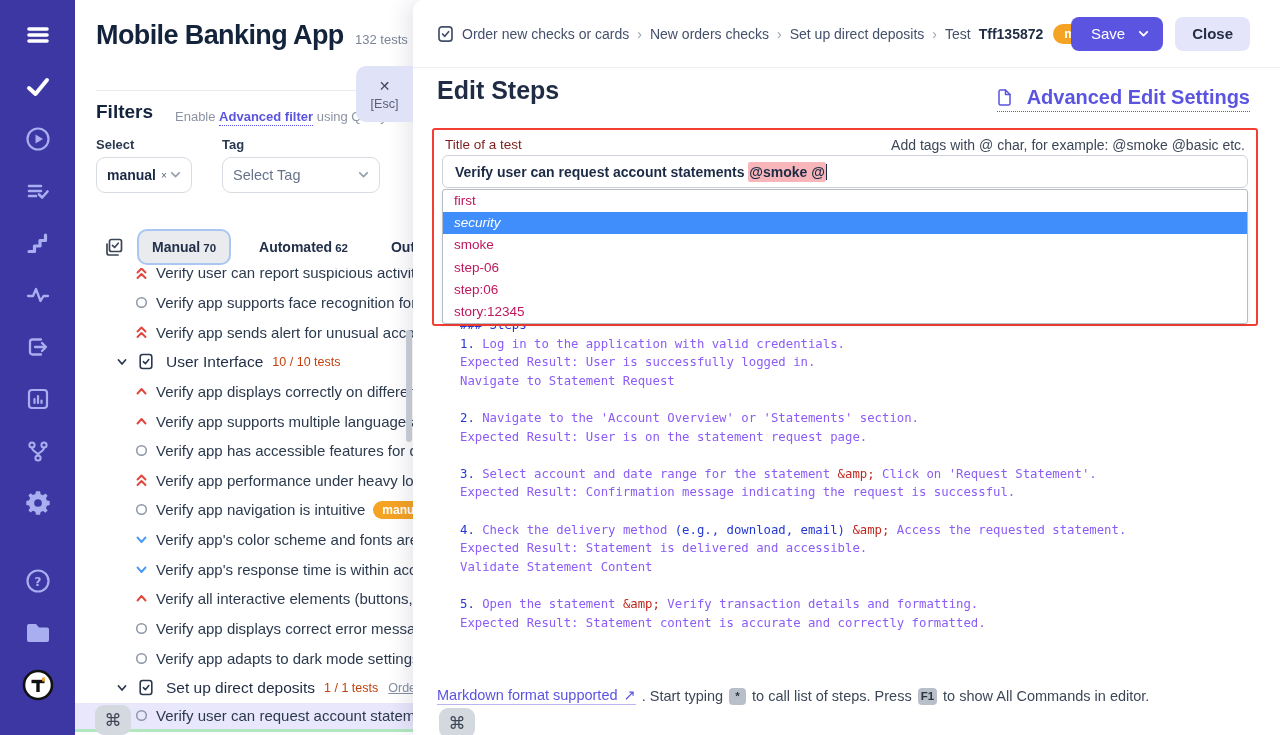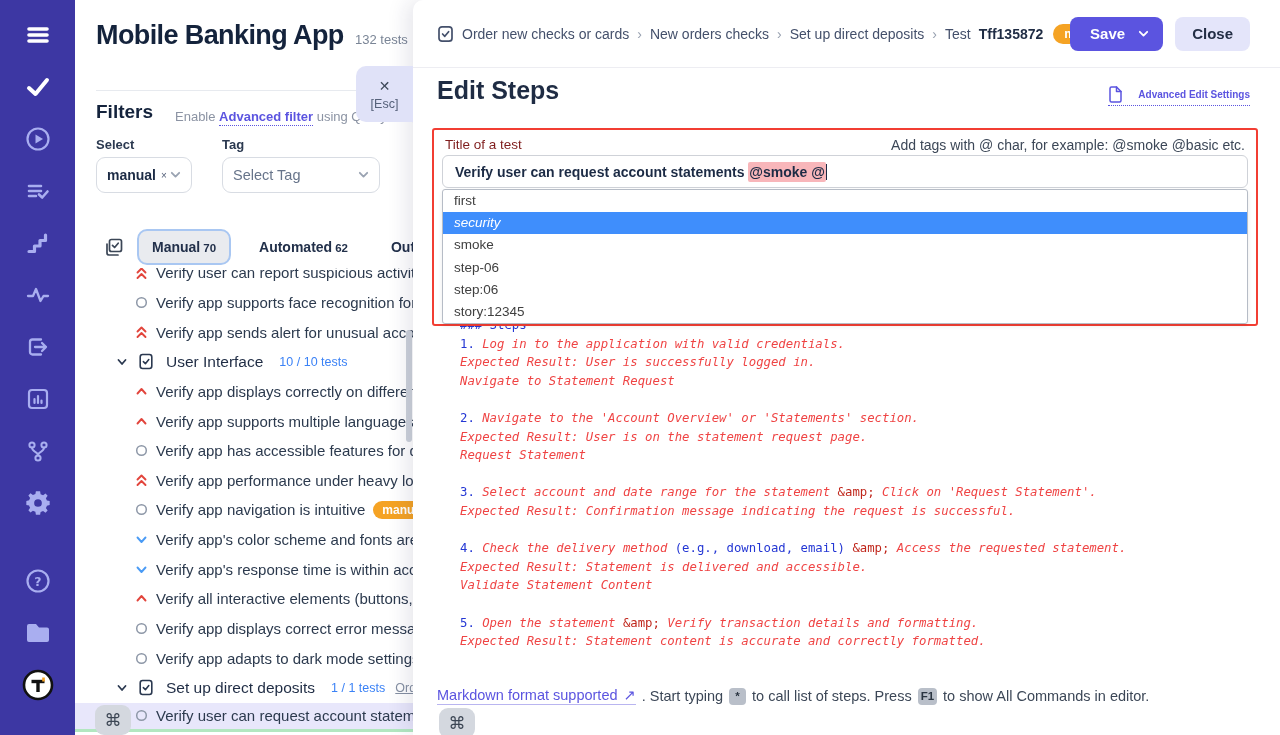--- a/index.html
+++ b/index.html
@@ -50,21 +50,21 @@
   .tree { position:absolute; left:0; right:0; top:258px; bottom:0; overflow:hidden; z-index:1; }
   .trow { height:29.65px; display:flex; align-items:center; white-space:nowrap; cursor:pointer; }
   .trow.test { padding-left:60px; }
   .trow.section { padding-left:41px; }
   .p-icon, .sec-caret, .sec-doc { display:flex; flex:0 0 auto; }
   .p-icon { margin-right:8px; }
   .sec-caret { margin-right:10px; color:#2b3950; }
   .sec-doc { margin-right:12px; }
   .trow .lbl { font-size:15px; color:#2c3a4e; }
   .trow.section .lbl { font-size:15.5px; color:#1f2c44; font-weight:500; }
-  .meta { font-size:12.5px; color:#3b82f6; margin-left:16px; }
+  .meta { font-size:12.5px; color:#c2410c; margin-left:9px; }
   .olink { font-size:12.5px; color:#8590a2; margin-left:10px; text-decoration:underline; cursor:pointer; }
   .trow.selected { background:#e8e7fb; border-bottom:3px solid #b2e7c0; }
   .badge-manual { background:var(--badge_orange,#f5a324); color:#fff; font-size:12px; font-weight:700;
     padding:2px 9px; border-radius:10px; margin-left:8px; flex:0 0 auto; }
   .lp-scrollthumb { position:absolute; right:1px; top:330px; width:6px; height:112px;
     background:#cdd2da; border-radius:3px; z-index:3; cursor:pointer; }
   .cmd-badge { position:absolute; width:36px; height:30px; background:#d4d8df; border-radius:9px;
     display:flex; align-items:center; justify-content:center; font-size:17px; color:#3c4654; z-index:10; cursor:pointer; }
   #cmd-left { left:95px; top:705px; }
   
@@ -79,51 +79,51 @@
   .ep-topbar { position:absolute; left:0; right:0; top:0; height:68px; border-bottom:1px solid #ededf2;
     display:flex; align-items:center; padding:0 30px 0 24px; }
   .breadcrumb { display:flex; align-items:center; gap:8px; font-size:14px; color:#44506b;
     flex:1; min-width:0; white-space:nowrap; overflow:hidden; }
   .bc-icon { display:flex; flex:0 0 auto; }
   .bc-item { cursor:pointer; }
   .bc-sep { color:#98a1b0; }
   .bc-test-id { font-weight:800; color:#1f2c44; }
   .bc-badge { background:var(--badge_orange,#f5a324); color:#fff; font-size:12.5px; font-weight:700;
     padding:3px 11px; border-radius:12px; margin-left:2px; }
-  .btn-save { background:var(--accent,#5b54e0); color:#fff; font-size:15px; font-weight:700; border:none;
+  .btn-save { background:var(--accent,#5b54e0); color:#fff; font-size:15px; font-weight:400; border:none;
     border-radius:8px; height:34px; padding:0 14px 0 20px; display:flex; align-items:center; gap:13px;
     cursor:pointer; margin-right:12px; flex:0 0 auto; font-family:inherit;justify-content:center; }
   .btn-save .caret { display:flex; }
   .btn-close { background:#e4e5fa; color:#232e45; font-size:15px; font-weight:700; border:none;
     border-radius:8px; height:34px; padding:0 17px; cursor:pointer; flex:0 0 auto; font-family:inherit; }
   .ep-title { position:absolute; left:24px; top:76px; font-size:25px; font-weight:800; color:#1f2c44; }
   .adv-settings { position:absolute; right:30px; top:86px; display:flex; align-items:center; gap:15px;
-    color:var(--accent,#5b54e0); font-size:10px; font-weight:600; cursor:pointer;
+    color:var(--accent,#5b54e0); font-size:20px; font-weight:600; cursor:pointer;
     border-bottom:1px dotted var(--accent,#5b54e0); padding-bottom:2px; }
   .adv-settings .ic { display:flex; }
   
   .editor { position:absolute; left:47px; top:318px; right:18px;
     font-family:"DejaVu Sans Mono","Liberation Mono",monospace; font-size:12.3px; color:#101820; }
   .editor .line { height:18.6px; white-space:pre; }
   .seg-md, .seg-num, .seg-blu { color:var(--editor_blue,#2437d4); }
   .seg-amp { color:var(--editor_red,#c0271c); }
-  .seg-pl { color:#ef4444;font-style:italic; }
+  .seg-pl { color:#8b5cf6; }
   
   .red-box { position:absolute; left:19px; top:128px; width:826px; height:198px;
     border:2px solid var(--alert_red,#f23e33); border-radius:3px; }
   .rb-label { position:absolute; left:11px; top:7px; font-size:13.5px; color:#7f1d1d; }
   .rb-hint { position:absolute; right:11px; top:7px; font-size:14px; color:#3c4757; }
   .title-input { position:absolute; left:8px; top:25px; width:806px; height:33px; border:1px solid #cfd2d8;
     border-radius:6px; background:#fff; display:flex; align-items:center; padding:0 12px;
     font-size:14px; font-weight:600; color:#1c2b45; cursor:text; white-space:pre; }
   .hl { background:var(--highlight_pink,#f8b6ba); padding:2px 1px; border-radius:2px; }
   .caret-bar { display:inline-block; width:1.5px; height:16px; background:#1c2b45; }
   .dropdown { position:absolute; left:8px; top:59px; width:806px; height:135px; background:#fff;
     border:1px solid #b6bcc6; border-radius:3px; overflow:hidden; box-shadow:0 2px 5px rgba(0,0,0,.08); }
-  .dd-item { height:22.2px; line-height:22.2px; padding-left:11px; font-size:13.5px; color:#404040; cursor:pointer; }
+  .dd-item { height:22.2px; line-height:22.2px; padding-left:11px; font-size:13.5px; color:#be185d; cursor:pointer; }
   .dd-item.selected { background:var(--selection_blue,#3f8efc); color:#fff;font-style:italic; }
   
   .ep-footer { position:absolute; left:24px; top:687px; display:flex; align-items:center; gap:6px;
     font-size:14.5px; color:#3c4757; white-space:nowrap; }
   .md-link { color:var(--accent,#5b54e0); border-bottom:1px solid #b9b5f0; cursor:pointer;
     display:inline-flex; gap:6px; align-items:center; padding-bottom:1px; }
   .key-badge { background:#b9bfc9; color:#2b3542; border-radius:4px; font-size:11.5px; font-weight:700;
     height:17px; min-width:17px; display:inline-flex; align-items:center; justify-content:center; padding:0 3px; }
   #cmd-right { left:26px; top:708px; }
 </style>
@@ -465,21 +465,20 @@
   </div>
 
   <div class="editor" id="editor">
       <div class="line"><span class="seg-md">### Steps</span></div>
       <div class="line"><span class="seg-num">1.</span><span class="seg-pl"> Log in to the application with valid credentials.</span></div>
       <div class="line"><span class="seg-pl">Expected Result: User is successfully logged in.</span></div>
       <div class="line"><span class="seg-pl">Navigate to Statement Request</span></div>
       <div class="line"></div>
       <div class="line"><span class="seg-num">2.</span><span class="seg-pl"> Navigate to the 'Account Overview' or 'Statements' section.</span></div>
       <div class="line"><span class="seg-pl">Expected Result: User is on the statement request page.</span></div>
-      <div class="line"><span class="seg-pl">Request Statement</span></div>
       <div class="line"></div>
       <div class="line"><span class="seg-num">3.</span><span class="seg-pl"> Select account and date range for the statement </span><span class="seg-amp">&amp;amp;</span><span class="seg-pl"> Click on 'Request Statement'.</span></div>
       <div class="line"><span class="seg-pl">Expected Result: Confirmation message indicating the request is successful.</span></div>
       <div class="line"></div>
       <div class="line"><span class="seg-num">4.</span><span class="seg-pl"> Check the delivery method </span><span class="seg-blu">(e.g., download, email)</span><span class="seg-pl"> </span><span class="seg-amp">&amp;amp;</span><span class="seg-pl"> Access the requested statement.</span></div>
       <div class="line"><span class="seg-pl">Expected Result: Statement is delivered and accessible.</span></div>
       <div class="line"><span class="seg-pl">Validate Statement Content</span></div>
       <div class="line"></div>
       <div class="line"><span class="seg-num">5.</span><span class="seg-pl"> Open the statement </span><span class="seg-amp">&amp;amp;</span><span class="seg-pl"> Verify transaction details and formatting.</span></div>
       <div class="line"><span class="seg-pl">Expected Result: Statement content is accurate and correctly formatted.</span></div>

